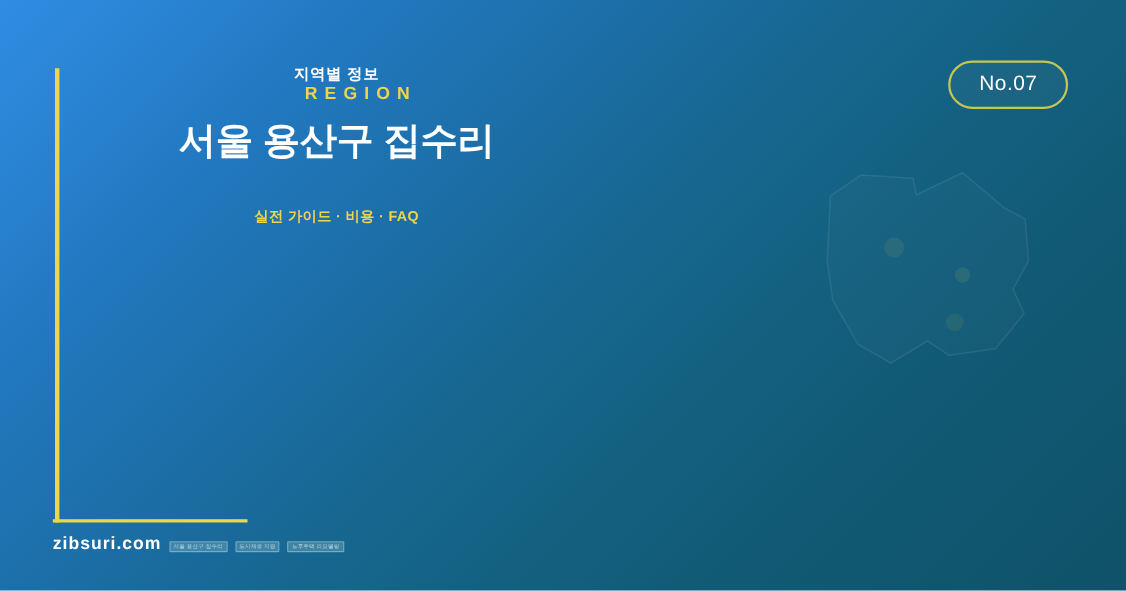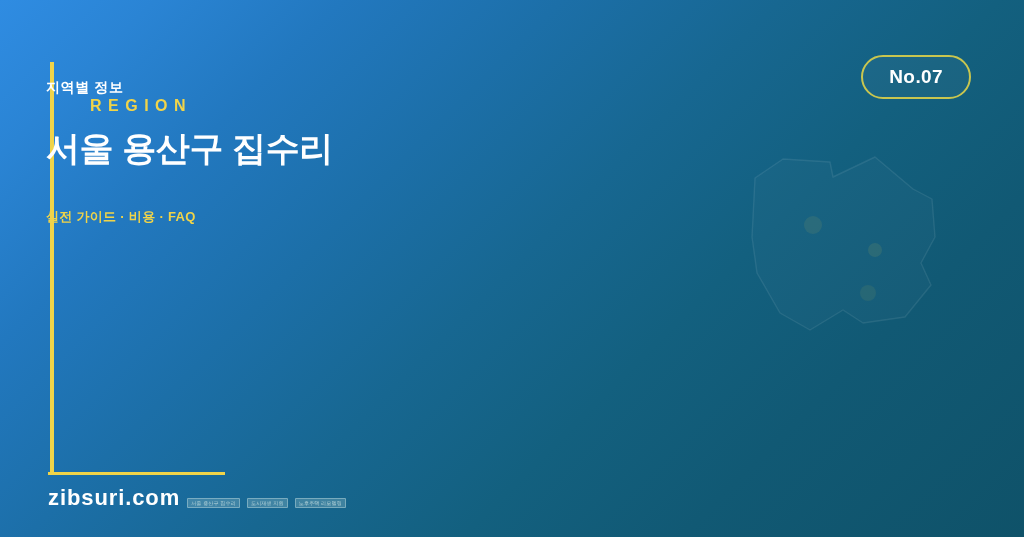--- a/index.html
+++ b/index.html
@@ -37,21 +37,21 @@
 
   
   .badge {
     position:absolute;
     right:53px; top:55px;
     padding:10px 26px 11px 26px;
     border:2px solid #c9c64f;
     border-radius:999px;
     color:#ffffff;
     font-size:19px;
-    font-weight:bold;
+    font-weight:normal;
     letter-spacing:0.4px;
     line-height:1;
     background:rgba(255,255,255,0.035);
   }
 
   
   .vbar {
     position:absolute;
     left:50px; top:62px;
     width:4px; height:413px;
@@ -60,22 +60,23 @@
   .hrule {
     position:absolute;
     left:48px; top:472px;
     width:177px; height:3px;
     background:#f0d449;
   }
 
   
   .content {
     position:absolute;
-    left:46px; top:80px;
+    left:46px; top:60px;
     width:520px;
+    text-align:center;
   }
 
   .eyebrow-ko {
     color:#ffffff;
     font-size:14px;
     font-weight:bold;
     letter-spacing:0.6px;
     line-height:1.1;
     white-space:nowrap;
   }
@@ -115,21 +116,21 @@
   .footer {
     position:absolute;
     left:48px; top:487px;
     display:flex;
     align-items:flex-end;
     gap:7px;
   }
 
   .brand {
     color:#ffffff;
-    font-size:22px;
+    font-size:16px;
     font-weight:bold;
     letter-spacing:0.9px;
     line-height:1;
   }
 
   .chips {
     display:flex;
     gap:7px;
     padding-bottom:1px;
   }

